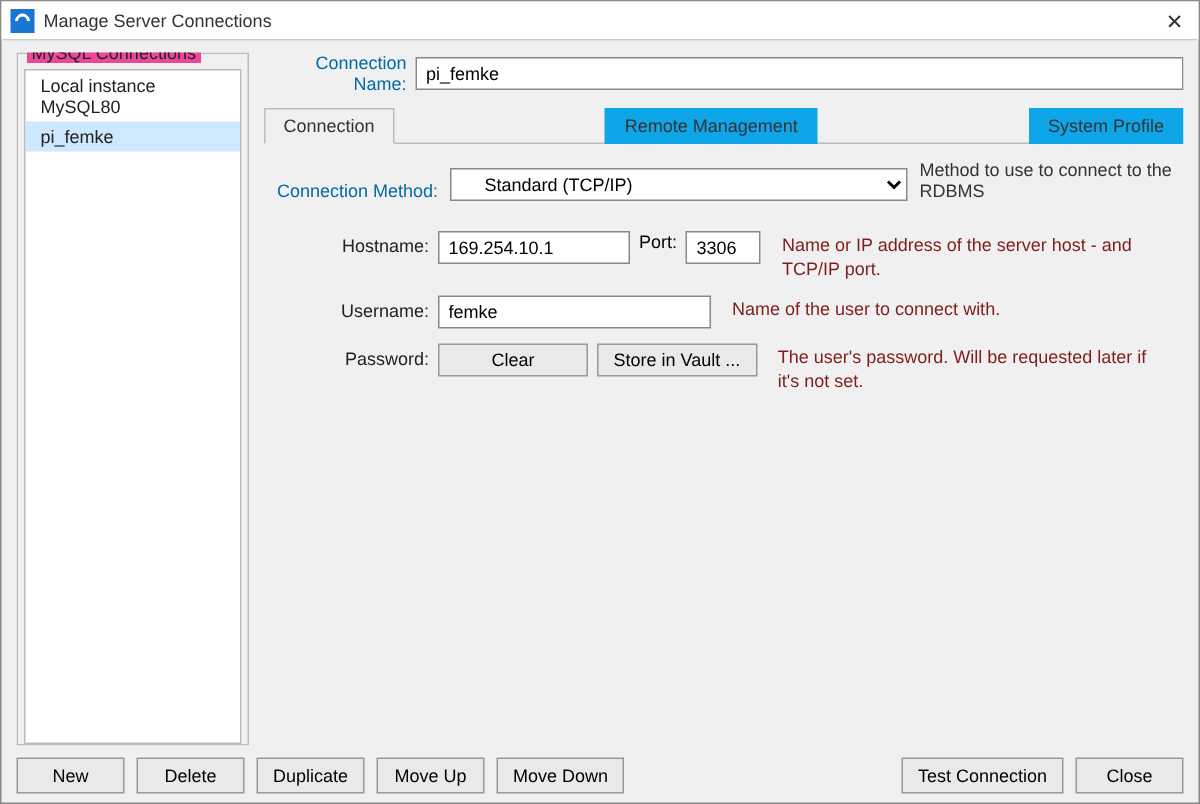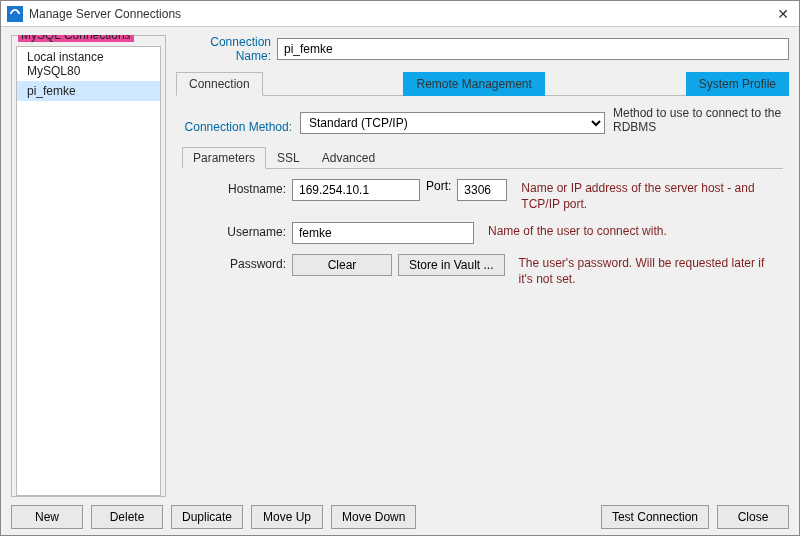--- a/index.html
+++ b/index.html
@@ -22,21 +22,21 @@
   .row { display: flex; align-items: center; margin-bottom: 8px; gap: 6px; }
   .label-col { width: 110px; text-align: right; color: #0369a1; }
   .label-col.short { width: 95px; }
   .text-input { height: 22px; border: 1px solid #888; background: #fff; padding: 2px 6px; }
   .text-input.wide { flex: 1; }
   .tabs { display: flex; border-bottom: 1px solid #bbb; justify-content: space-between; }
   .tab { padding: 4px 12px; border: 1px solid transparent; border-bottom: none; cursor: pointer; color: #333; position: relative; top: 1px; background: #0ea5e9;}
   .tab.active { border-color: #bbb; background: #f0f0f0; border-bottom: 1px solid #f0f0f0; }
   .tab-body { border: 0; padding: 10px 6px 6px 6px; flex: 1; display: flex; flex-direction: column; }
   .method-row { display: flex; align-items: flex-end; gap: 8px; margin-bottom: 10px; }
-  select.method { flex: 1; height: 22px; border: 1px solid #888; background: #fff; padding: 0 4px; }
+  select.method { flex: 1; height: 22px; border: 1px solid #888; background: #fff; padding: 0 18px; }
   .method-help { width: 170px; color: #333; }
   .subtabs { display: flex; border-bottom: 1px solid #bbb; margin-top: 2px;}
   .subtab { padding: 3px 10px; border: 1px solid transparent; border-bottom: none; cursor: pointer; color: #333; position: relative; top: 1px;}
   .subtab.active { border-color: #bbb; background: #f0f0f0; border-bottom: 1px solid #f0f0f0;}
   .param-body { padding: 10px 4px; flex:1; }
   .prow { display: flex; align-items: flex-start; margin-bottom: 10px; gap: 6px; }
   .plabel { width: 100px; text-align: right; color: #222; padding-top: 3px;}
   .pcontrols { display: flex; gap: 6px; align-items: flex-start; }
   .phelp { flex: 1; color: #7f1d1d; padding-left: 8px; padding-top: 2px; line-height: 1.3;}
   .btn { height: 22px; border: 1px solid #999; background: #e9e9e9; padding: 0 10px; cursor: pointer; min-width: 70px; }
@@ -85,25 +85,20 @@
 
         <div class="tab-body">
           <div class="method-row">
             <div class="label-col">Connection Method:</div>
             <select class="method">
               <option>Standard (TCP/IP)</option>
             </select>
             <div class="method-help">Method to use to connect to the RDBMS</div>
           </div>
 
-          <div class="subtabs">
-            <div class="subtab active">Parameters</div>
-            <div class="subtab">SSL</div>
-            <div class="subtab">Advanced</div>
-          </div>
 
           <div class="param-body">
 
             <div class="prow">
               <div class="plabel">Hostname:</div>
               <div class="pcontrols">
                 <input class="text-input host" value="169.254.10.1" style="">
                 <span>Port:</span>
                 <input class="text-input small" value="3306" style="">
               </div>

